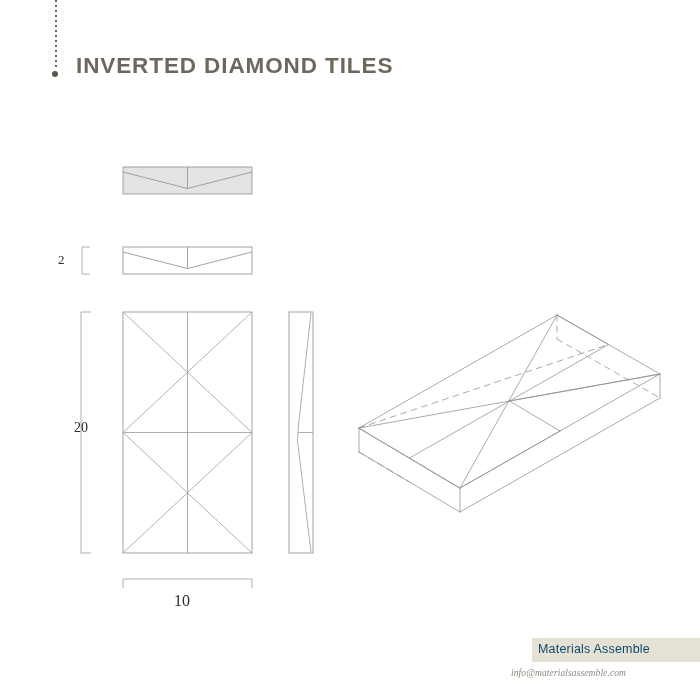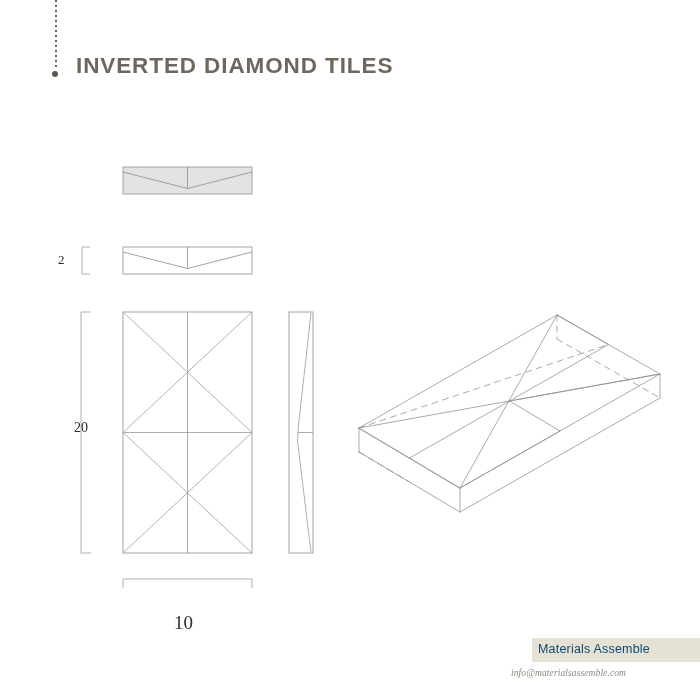--- a/index.html
+++ b/index.html
@@ -63,21 +63,21 @@
   
   .dim-label {
     position: absolute;
     color: #2b2b2b;
     font-size: 13px;
     font-family: "Liberation Serif", serif;
     white-space: nowrap;
   }
   #dim-label-2  { left: 58px;  top: 252px; }
   #dim-label-20 { left: 54px;  top: 420px; font-size: 14px; margin-left: 20px; }
-  #dim-label-10 { left: 174px; top: 592px; font-size: 19px; margin-top: 20px; }
+  #dim-label-10 { left: 174px; top: 592px; font-size: 16px; }
 
   
   #footer-band {
     position: absolute;
     left: 532px;
     top: 638px;
     width: 168px;
     height: 24px;
     background: #e6e1d5;
   }

